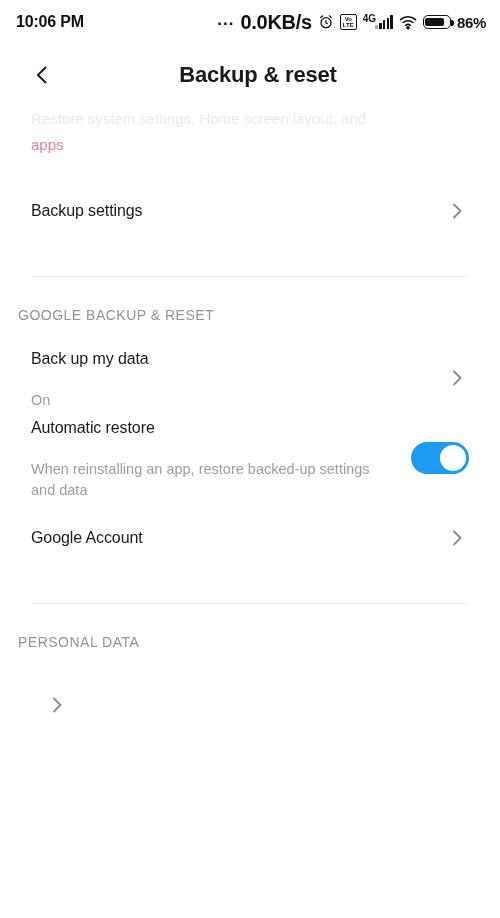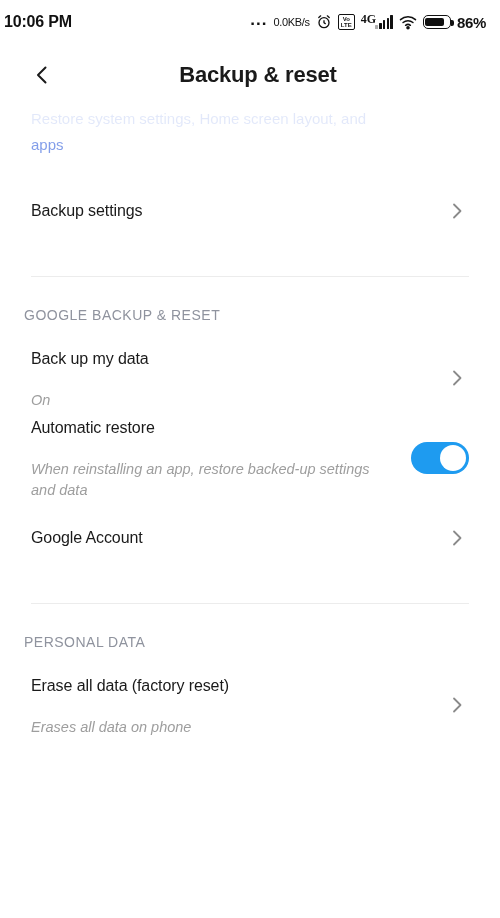--- a/index.html
+++ b/index.html
@@ -10,37 +10,37 @@
     -webkit-font-smoothing:antialiased;
     overflow:hidden;
   }
 
   
   .statusbar {
     height:44px;
     display:flex;
     align-items:center;
     justify-content:space-between;
-    padding:0 14px 0 4px;
+    padding:0 14px 0 16px;
     color:#111;
   }
   .sb-time { font-size:16px; font-weight:bold; letter-spacing:-0.2px; }
   .sb-right { display:flex; align-items:center; gap:6px; }
   .sb-dots { font-size:17px; font-weight:bold; letter-spacing:1px; line-height:1; position:relative; top:-3px; }
-  .sb-net { font-size:11px; font-weight:normal; letter-spacing:-0.3px; }
+  .sb-net { font-size:20px; font-weight:bold; letter-spacing:-0.3px; }
   .sb-icon { display:flex; align-items:center; }
   .sb-volte {
     font-size:6px; font-weight:bold; line-height:6px;
     border:1.5px solid #111; border-radius:2px;
     padding:1px 1px; text-align:center; color:#111;
     width:17px;
   }
   .sb-volte span { display:block; }
   .sb-4g-wrap { display:flex; align-items:flex-end; }
-  .sb-4g { font-size:12px; font-weight:bold; line-height:8px; position:relative; top:-6px; margin-right:-1px;font-family:Liberation Serif, serif; }
+  .sb-4g { font-size:10px; font-weight:bold; line-height:8px; position:relative; top:-6px; margin-right:-1px; }
   .bars { display:flex; align-items:flex-end; gap:1.2px; height:14px; }
   .bars i { display:block; width:2.6px; background:#111; border-radius:0.5px; }
   .bars i:nth-child(1){ height:4px; opacity:.35; }
   .bars i:nth-child(2){ height:6.5px; }
   .bars i:nth-child(3){ height:9px; }
   .bars i:nth-child(4){ height:11.5px; }
   .bars i:nth-child(5){ height:14px; }
   .sb-batt {
     width:28px; height:14px;
     border:1.8px solid #111; border-radius:5px;
@@ -74,56 +74,56 @@
     letter-spacing:-0.2px;
     pointer-events:none;
     margin-left:16px;
   }
 
   
   .content { padding:0; }
 
   .faded-block {
     padding:0 31px;
-    color:#1d4ed8;
+    color:#be185d;
     font-size:15px;
     line-height:26px;
   }
   .faded-line-1 { opacity:0.12; white-space:nowrap; overflow:hidden; }
   .faded-line-2 { opacity:0.55; }
 
   .row {
     display:flex; align-items:center;
     padding:0 31px;
     min-height:74px;
     cursor:pointer;
   }
   .row-text { flex:1; min-width:0; }
   .row-title {
     font-size:16px; color:#1a1a1a; letter-spacing:-0.1px;
     line-height:26px;
   }
   .row-sub {
-    font-size:14.5px; color:#9e9e9e; line-height:21px; margin-top:18px;font-style:italic;
+    font-size:14.5px; color:#9e9e9e; line-height:21px; margin-top:18px;
   }
   .chev {
     margin-left:14px; flex-shrink:0;
     display:flex; align-items:center; justify-content:center;
     width:24px; height:24px;
   }
 
   .divider {
     height:1px; background:#ececec;
     margin:0 31px;
   }
   .gap { height:28px; }
   .gap-sm { height:16px; }
 
   .section-head {
-    padding:0 24px;
+    padding:0 18px;
     font-size:14px; color:#8f939e;
     letter-spacing:0.5px;
     line-height:20px;
   }
 
   .toggle {
     width:58px; height:32px;
     border-radius:16px;
     background:#1e9bf0;
     position:relative;
@@ -251,24 +251,20 @@
   </div>
 
   <div class="gap"></div>
   <div class="divider"></div>
   <div class="gap"></div>
 
   <div class="section-head">PERSONAL DATA</div>
   <div class="gap-sm"></div>
 
   <div class="row">
-    <div class="row-text">
-      <div class="row-title">Erase all data (factory reset)</div>
-      <div class="row-sub">Erases all data on phone</div>
-    </div>
     <span class="chev">
       <svg width="14" height="20" viewBox="0 0 14 20" fill="none" stroke="#8a8a8a" stroke-width="1.8" stroke-linecap="round" stroke-linejoin="round">
           <path d="M4 3.5l6.5 6.5L4 16.5"></path>
         </svg>
     </span>
   </div>
 
 </div>
 
 </body></html>

